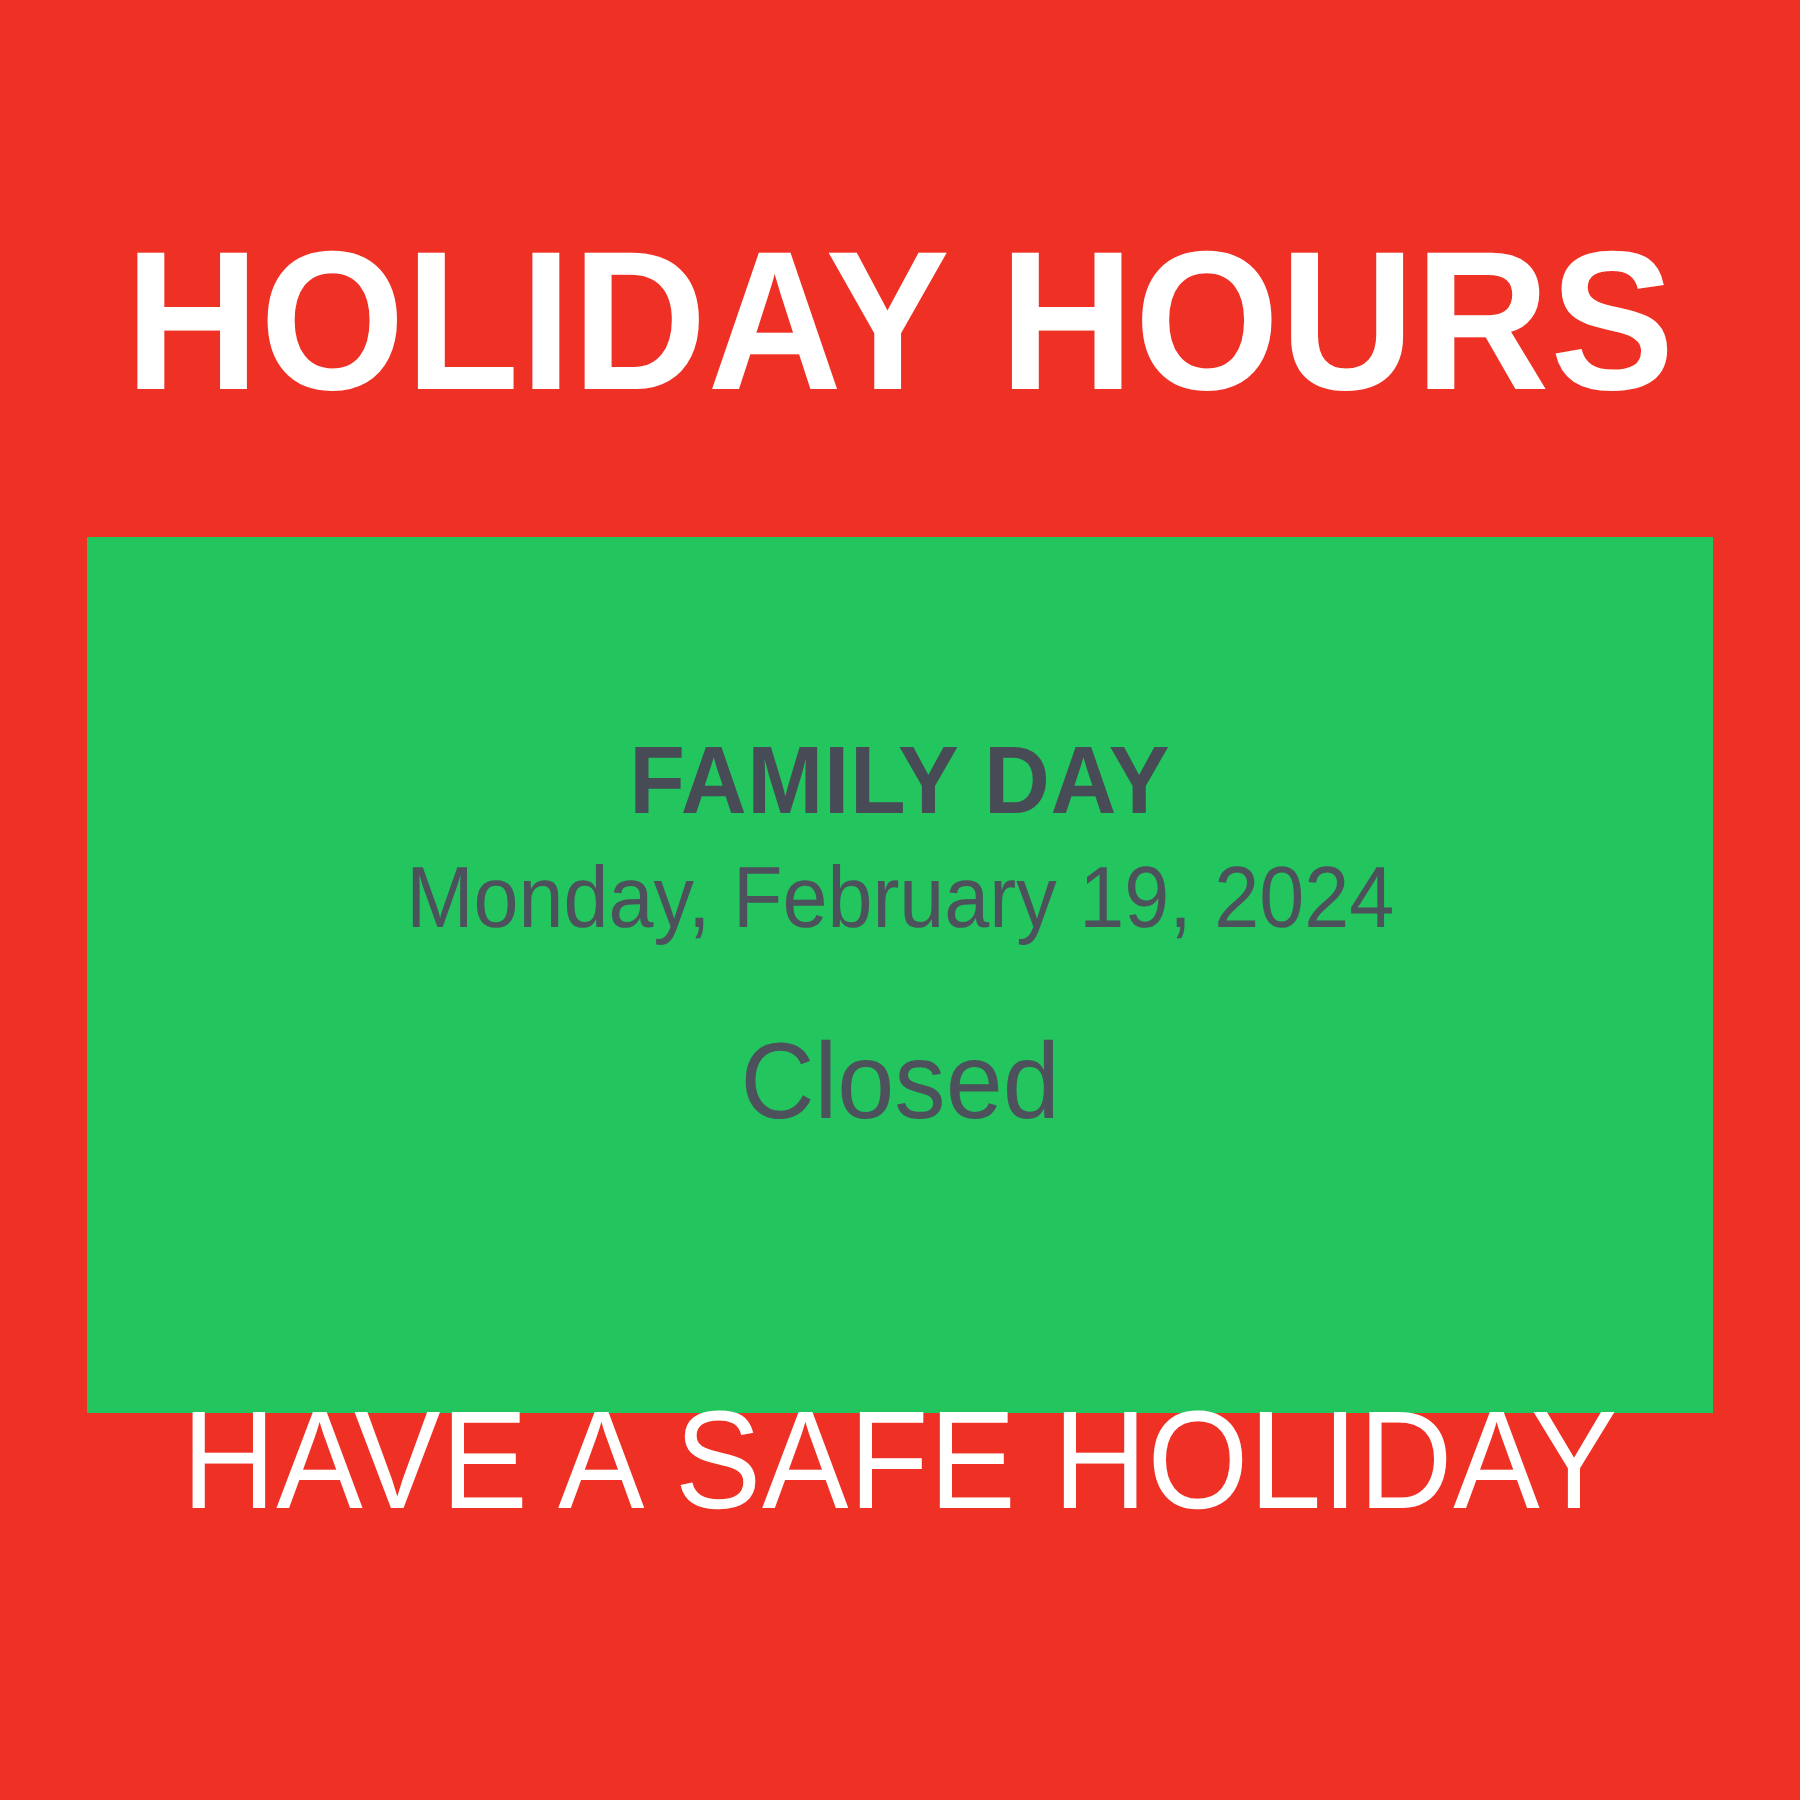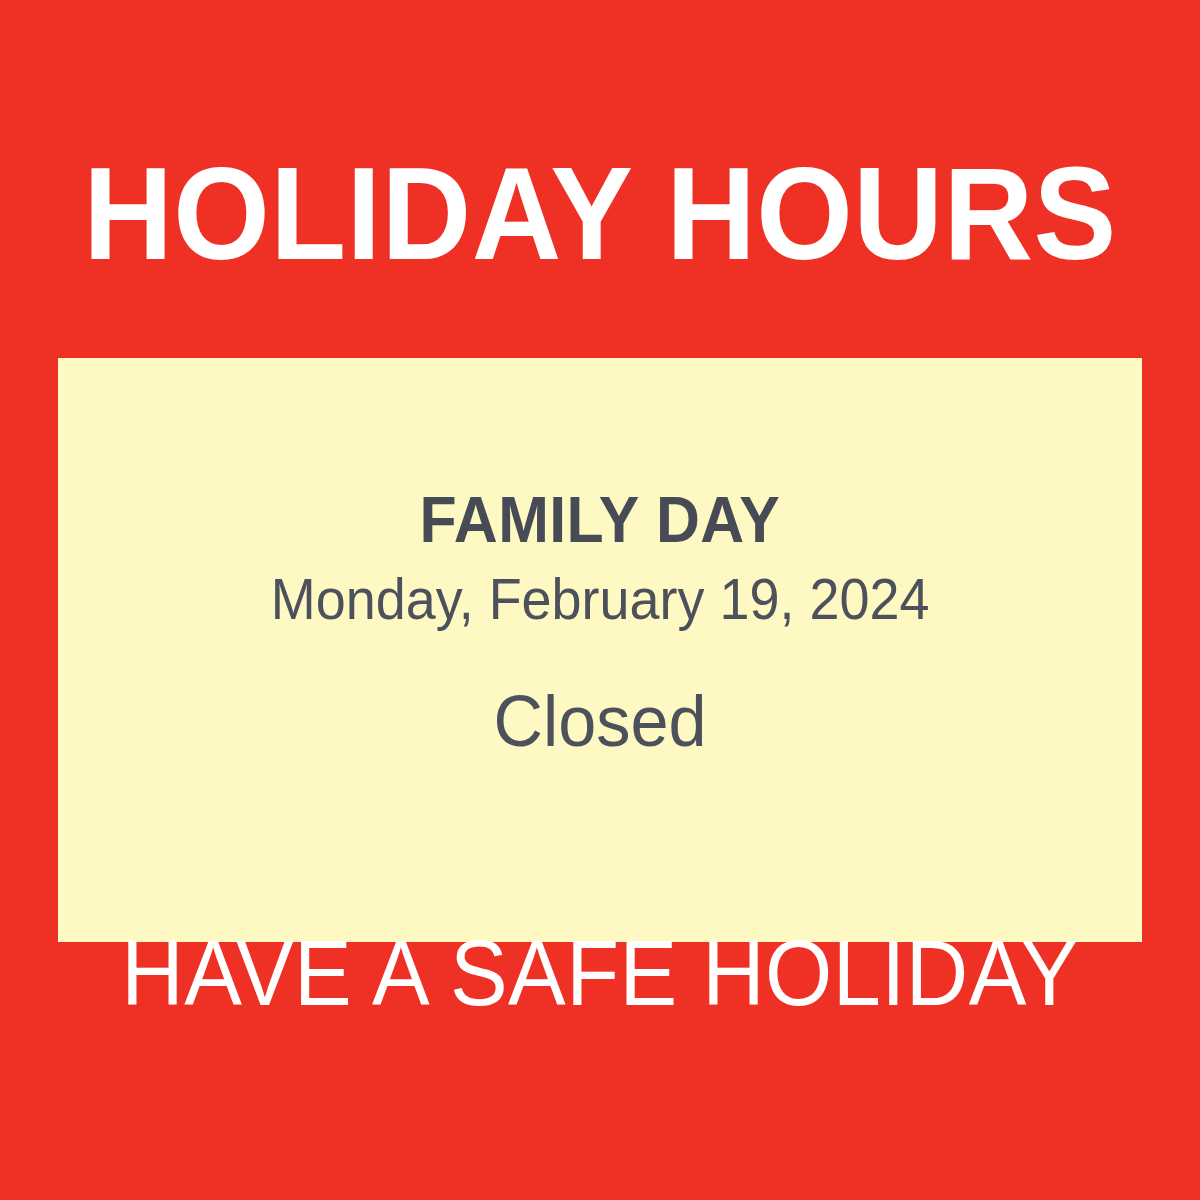--- a/index.html
+++ b/index.html
@@ -45,21 +45,21 @@
     transform-origin: center center;
   }
 
   
   .detail-card {
     position: absolute;
     left: 58px;
     top: 358px;
     width: 1084px;
     height: 584px;
-    background: #fef9c3;
+    background: #22c55e;
     box-sizing: border-box;
     display: flex;
     flex-direction: column;
     align-items: center;
     justify-content: flex-start;
     padding-top: 127px;
   }
 
   .event-name {
     color: #464b55;

